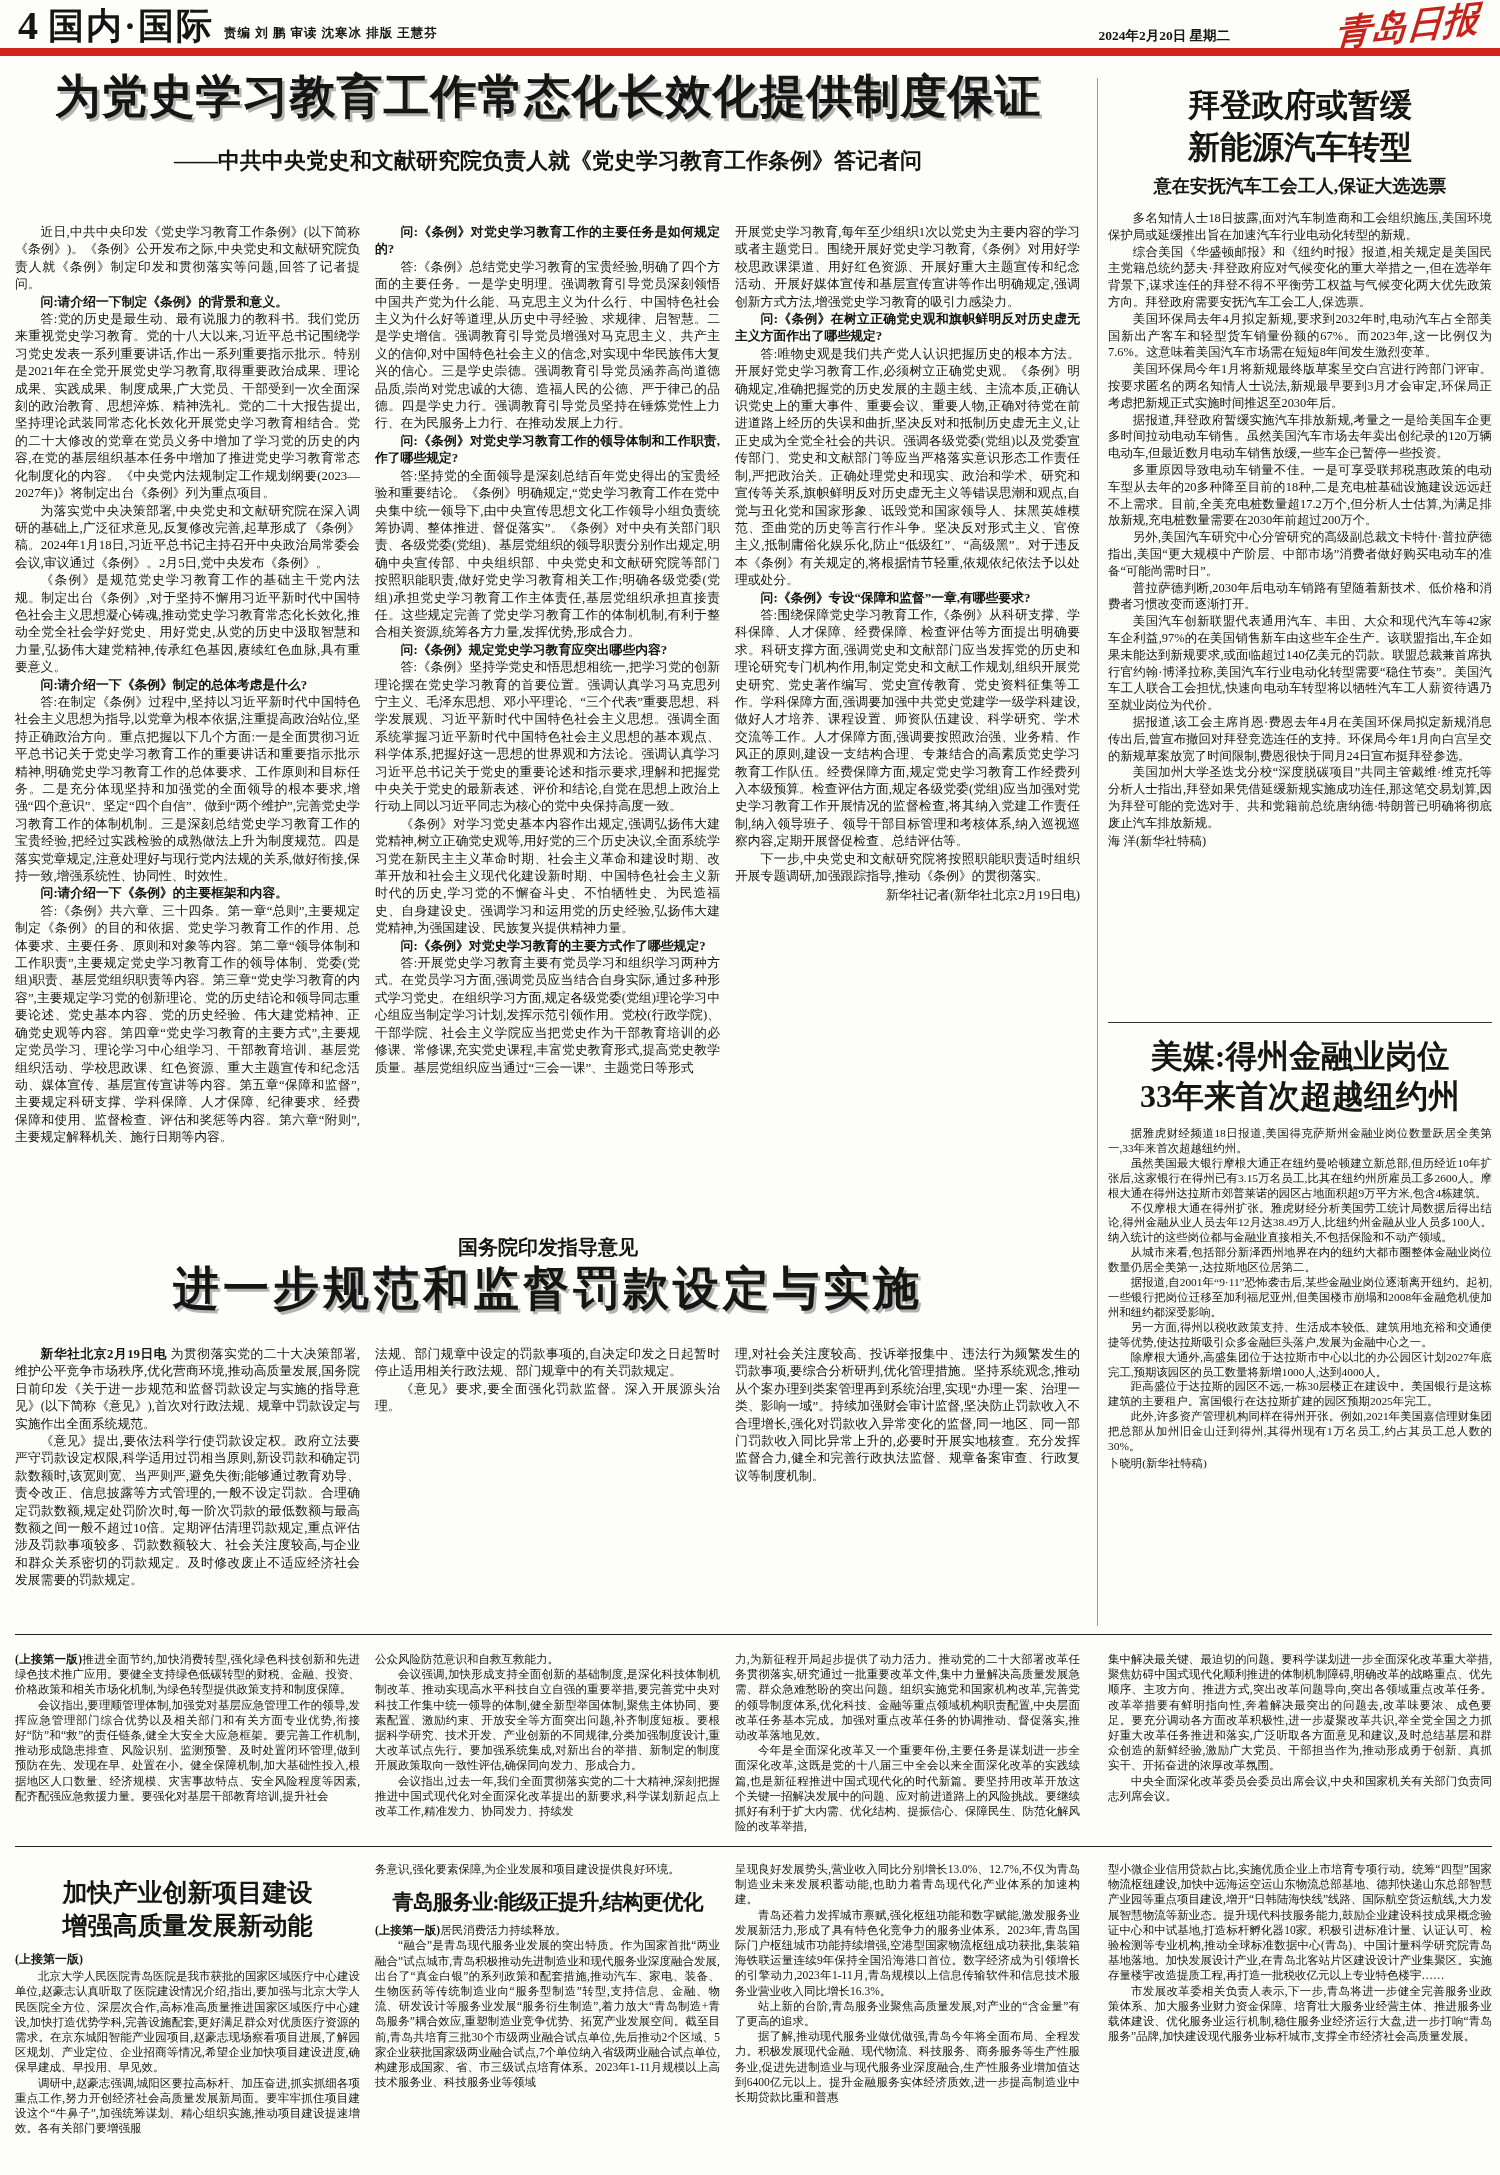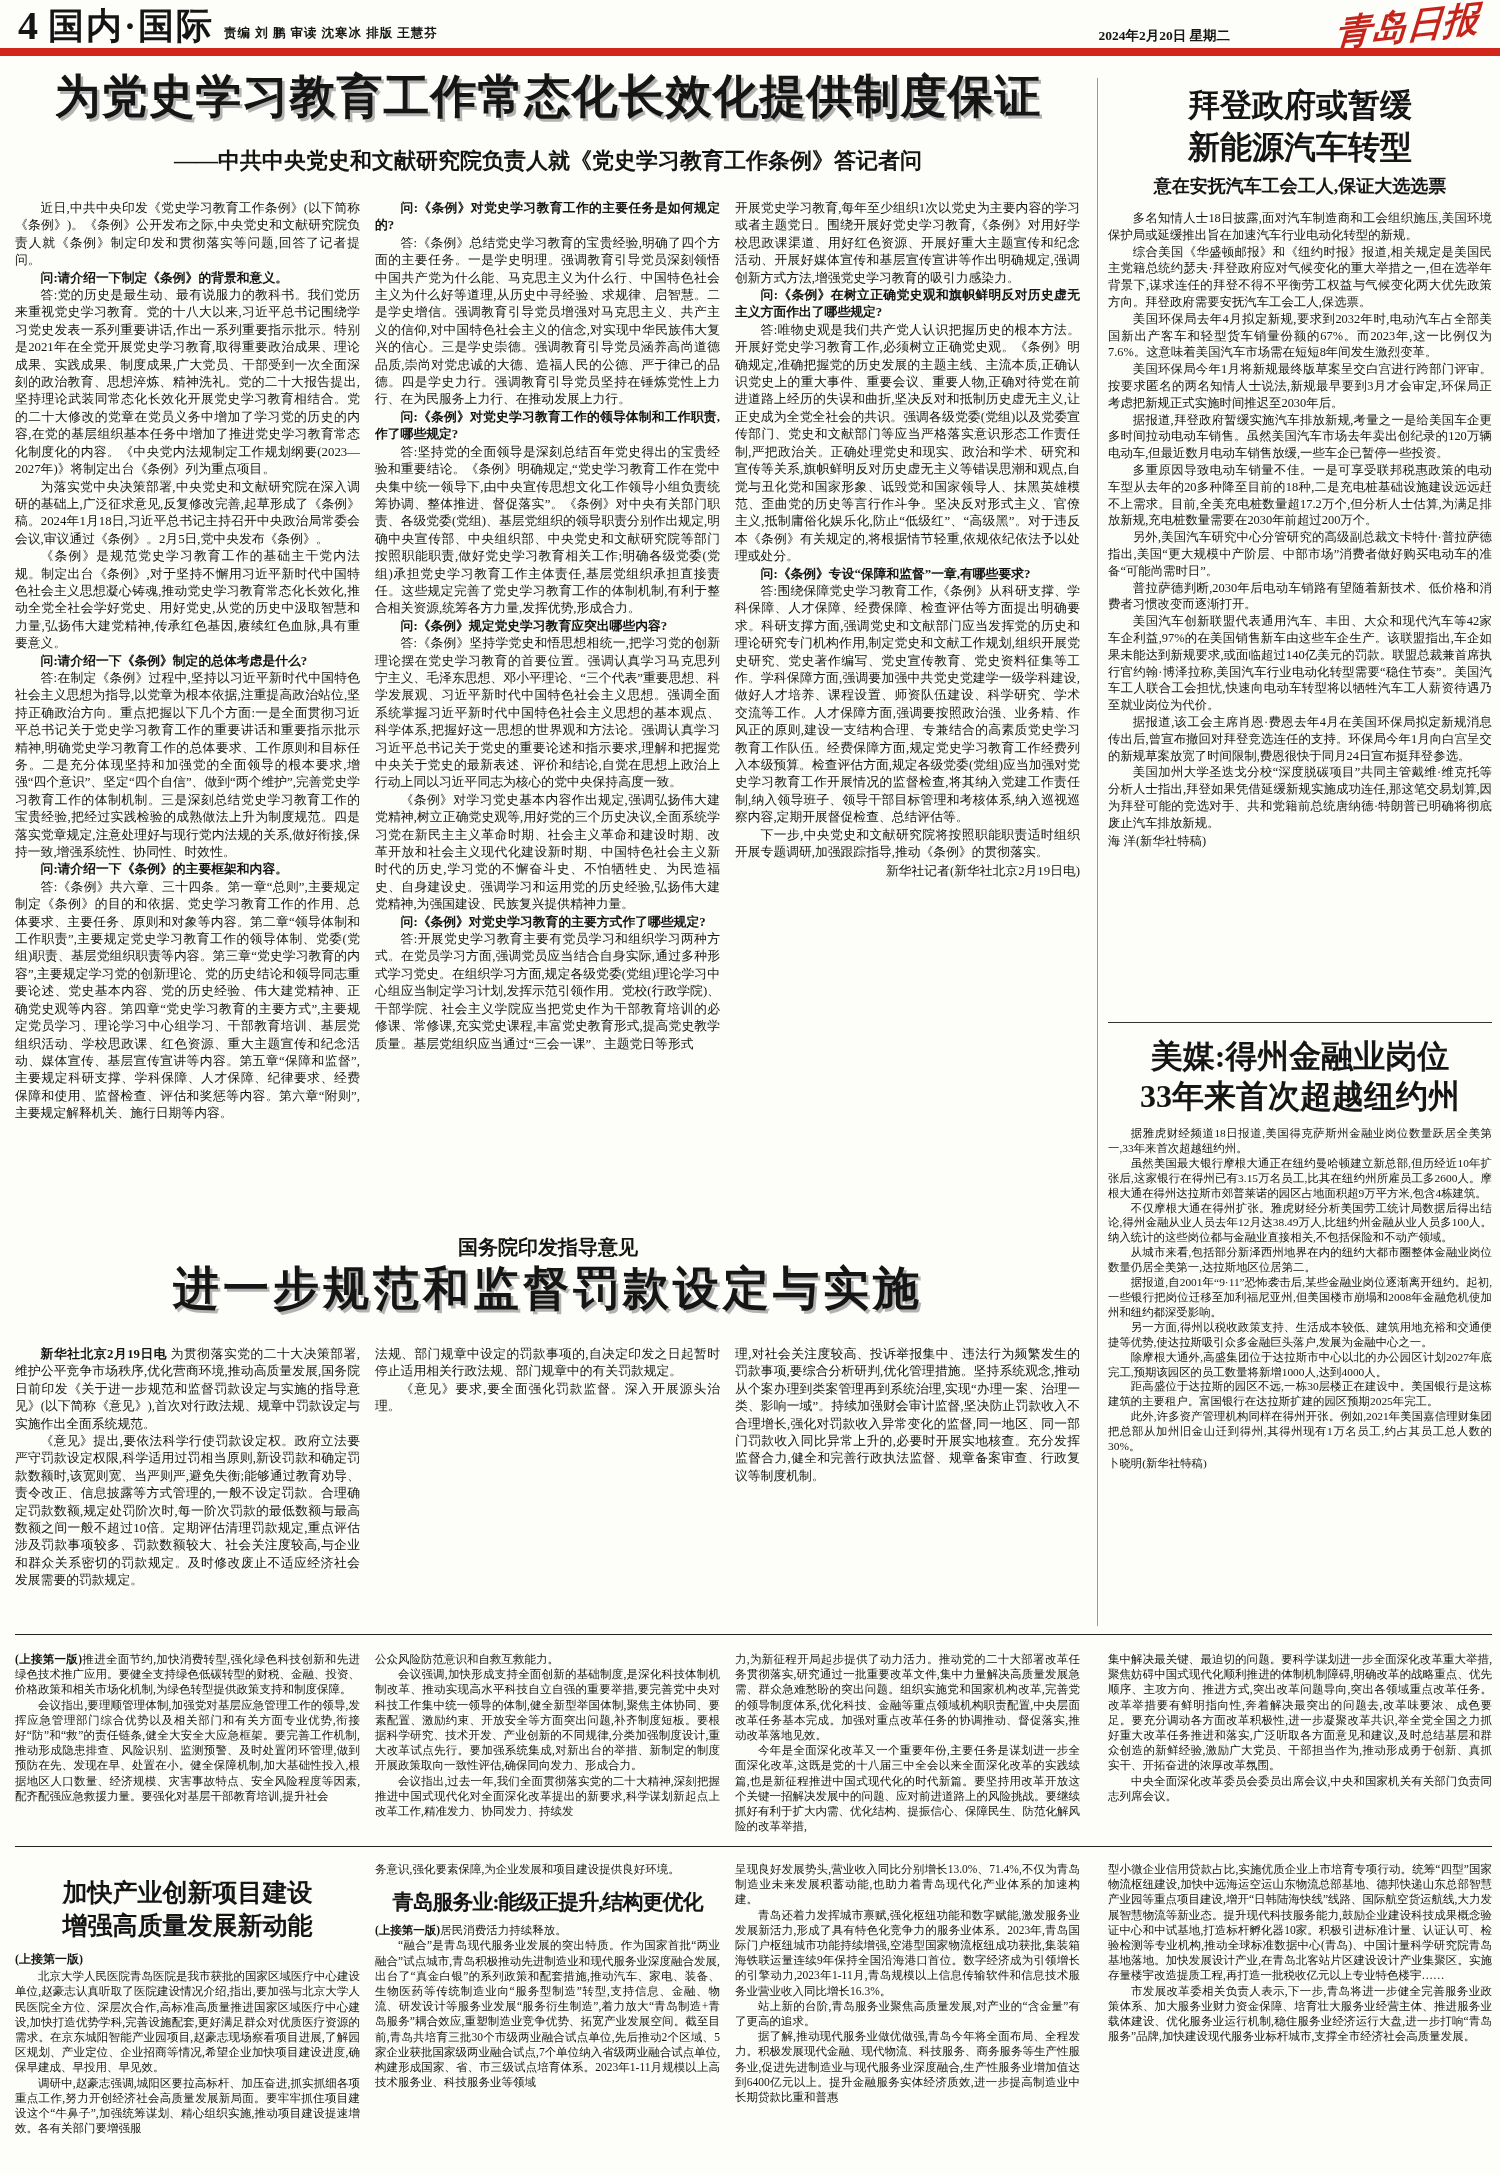--- a/index.html
+++ b/index.html
@@ -15,21 +15,21 @@
             font-size:36px;font-weight:bold;font-style:italic;transform:rotate(-6deg) skewX(-10deg);
             line-height:52px;text-align:center;}
   .redbar{position:absolute;left:0;top:48px;width:1500px;height:8px;background:#d2261c;}
   
   .m-headline{position:absolute;left:15px;top:66px;width:1066px;text-align:center;
       font-size:46px;font-weight:900;letter-spacing:1px;text-shadow:2.5px 2.5px 0 rgba(40,40,40,.35);}
   .m-subhead{position:absolute;left:15px;top:146px;width:1066px;text-align:center;
       font-size:22px;font-weight:bold;font-family:Liberation Serif, serif;}
   .ncol{position:absolute;width:345px;font-size:12.8px;line-height:17.4px;text-align:justify;overflow:hidden;}
   .c1{left:15px}.c2{left:375px}.c3{left:735px}
-  .main-col{top:200px;height:1002px;}
+  .main-col{top:224px;height:1002px;}
   .para{margin:0;text-indent:2em;}
   .para.nb{text-indent:0;}
   .para.q{font-weight:bold;}
   .para.cr{text-align:right;font-weight:normal;text-indent:0;padding-top:2px;}
   
   .vrule{position:absolute;left:1097px;top:78px;width:1px;height:1548px;background:#999;}
   .rail{position:absolute;left:1108px;width:384px;overflow:hidden;}
   .r-title{font-size:32px;font-weight:900;text-align:center;line-height:42px;margin:0 0 6px 0;}
   .r-sub{font-size:18px;text-align:center;font-weight:bold;margin:0 0 12px 0;}
   .biden-box{top:84px;height:928px;}
@@ -200,21 +200,21 @@
         <p class="para nb">务意识,强化要素保障,为企业发展和项目建设提供良好环境。</p>
       </div>
     <div class="sub-head3">青岛服务业:能级正提升,结构更优化</div>
     <div>
         <p class="para nb"><b>(上接第一版)</b>居民消费活力持续释放。</p>
         <p class="para n">“融合”是青岛现代服务业发展的突出特质。作为国家首批“两业融合”试点城市,青岛积极推动先进制造业和现代服务业深度融合发展,出台了“真金白银”的系列政策和配套措施,推动汽车、家电、装备、生物医药等传统制造业向“服务型制造”转型,支持信息、金融、物流、研发设计等服务业发展“服务衍生制造”,着力放大“青岛制造+青岛服务”耦合效应,重塑制造业竞争优势、拓宽产业发展空间。截至目前,青岛共培育三批30个市级两业融合试点单位,先后推动2个区域、5家企业获批国家级两业融合试点,7个单位纳入省级两业融合试点单位,构建形成国家、省、市三级试点培育体系。2023年1-11月规模以上高技术服务业、科技服务业等领域</p>
       </div>
   </div>
 
   <div class="bcol b-lower c3">
-      <p class="para nb">呈现良好发展势头,营业收入同比分别增长13.0%、71.4%,不仅为青岛制造业未来发展积蓄动能,也助力着青岛现代化产业体系的加速构建。</p>
+      <p class="para nb">呈现良好发展势头,营业收入同比分别增长13.0%、12.7%,不仅为青岛制造业未来发展积蓄动能,也助力着青岛现代化产业体系的加速构建。</p>
       <p class="para n">青岛还着力发挥城市禀赋,强化枢纽功能和数字赋能,激发服务业发展新活力,形成了具有特色化竞争力的服务业体系。2023年,青岛国际门户枢纽城市功能持续增强,空港型国家物流枢纽成功获批,集装箱海铁联运量连续9年保持全国沿海港口首位。数字经济成为引领增长的引擎动力,2023年1-11月,青岛规模以上信息传输软件和信息技术服务业营业收入同比增长16.3%。</p>
       <p class="para n">站上新的台阶,青岛服务业聚焦高质量发展,对产业的“含金量”有了更高的追求。</p>
       <p class="para n">据了解,推动现代服务业做优做强,青岛今年将全面布局、全程发力。积极发展现代金融、现代物流、科技服务、商务服务等生产性服务业,促进先进制造业与现代服务业深度融合,生产性服务业增加值达到6400亿元以上。提升金融服务实体经济质效,进一步提高制造业中长期贷款比重和普惠</p>
     </div>
   <div class="bcol b-lower b4">
       <p class="para nb">型小微企业信用贷款占比,实施优质企业上市培育专项行动。统筹“四型”国家物流枢纽建设,加快中远海运空运山东物流总部基地、德邦快递山东总部智慧产业园等重点项目建设,增开“日韩陆海快线”线路、国际航空货运航线,大力发展智慧物流等新业态。提升现代科技服务能力,鼓励企业建设科技成果概念验证中心和中试基地,打造标杆孵化器10家。积极引进标准计量、认证认可、检验检测等专业机构,推动全球标准数据中心(青岛)、中国计量科学研究院青岛基地落地。加快发展设计产业,在青岛北客站片区建设设计产业集聚区。实施存量楼宇改造提质工程,再打造一批税收亿元以上专业特色楼宇……</p>
       <p class="para n">市发展改革委相关负责人表示,下一步,青岛将进一步健全完善服务业政策体系、加大服务业财力资金保障、培育壮大服务业经营主体、推进服务业载体建设、优化服务业运行机制,稳住服务业经济运行大盘,进一步打响“青岛服务”品牌,加快建设现代服务业标杆城市,支撑全市经济社会高质量发展。</p>
     </div>
 
 </div>

